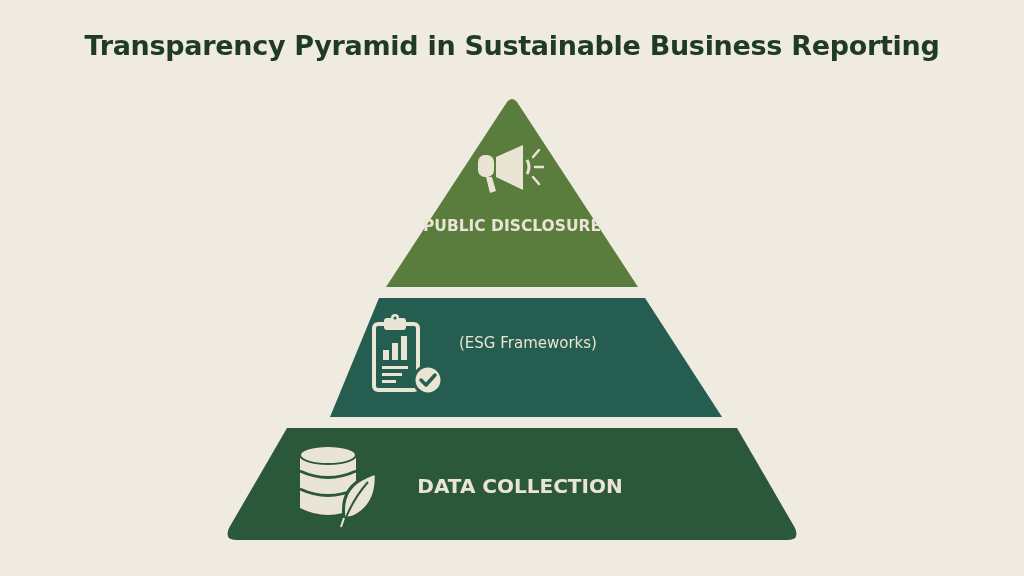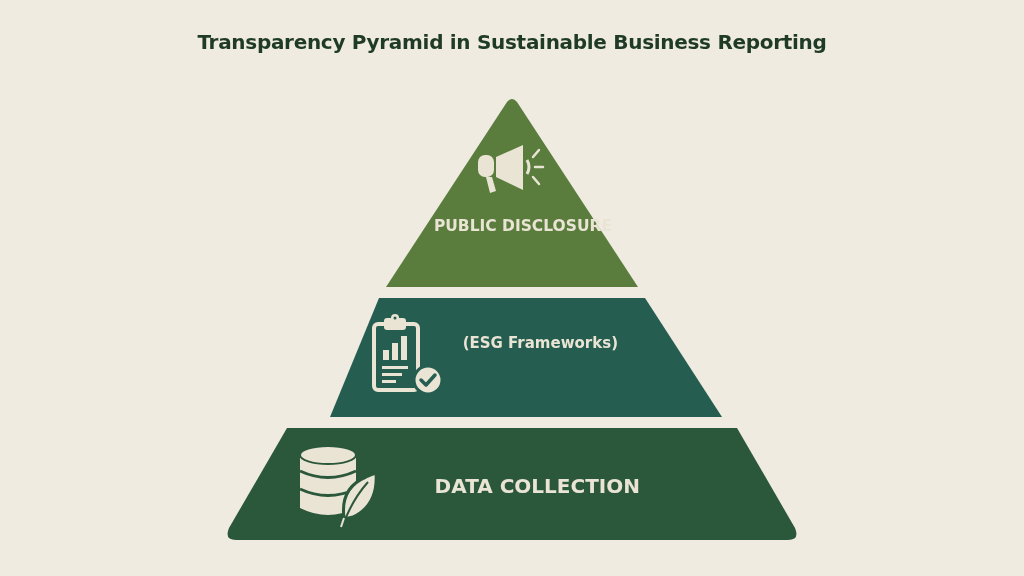--- a/index.html
+++ b/index.html
@@ -4,31 +4,31 @@
   <style>
     html, body { margin: 0; padding: 0; }
     body {
       width: 1024px; height: 576px; overflow: hidden;
       background: #efebe1;
       position: relative;
       font-family: "DejaVu Sans", "Liberation Sans", sans-serif;
     }
     .title {
       position: absolute; left: 0; top: 30px; width: 1024px;
-      text-align: center; font-size: 20px; font-weight: bold;
+      text-align: center; font-size: 27px; font-weight: bold;
       color: #1f3a26; letter-spacing: -0.3px;
     }
     svg.pyramid { position: absolute; left: 0; top: 0; }
     .label {
-      position: absolute; color: #e9e4d4; text-align: right;
+      position: absolute; color: #e9e4d4; text-align: center;
       font-weight: bold; line-height: 1.25;
     }
     .label.top { left: 412px; width: 200px; top: 214px; font-size: 15.5px; line-height: 24px; }
     .label.mid { left: 438px; width: 180px; top: 328px; font-size: 19px; line-height: 24px; }
-    .label.mid .sub { font-weight: bold; font-size: 15px; display: block; margin-top: 3px; }
+    .label.mid .sub { font-weight: normal; font-size: 15px; display: block; margin-top: 3px; }
     .label.bot { left: 400px; width: 240px; top: 474px; font-size: 20px; }
   </style>
 </head>
 <body>
 
 <div class="title">Transparency Pyramid in Sustainable Business Reporting</div>
 
 <svg class="pyramid" width="1024" height="576" viewBox="0 0 1024 576">
 
   <path d="M507 102 Q512 96 517 102 L638 287 L386 287 Z" fill="#5a7d3d"></path>

